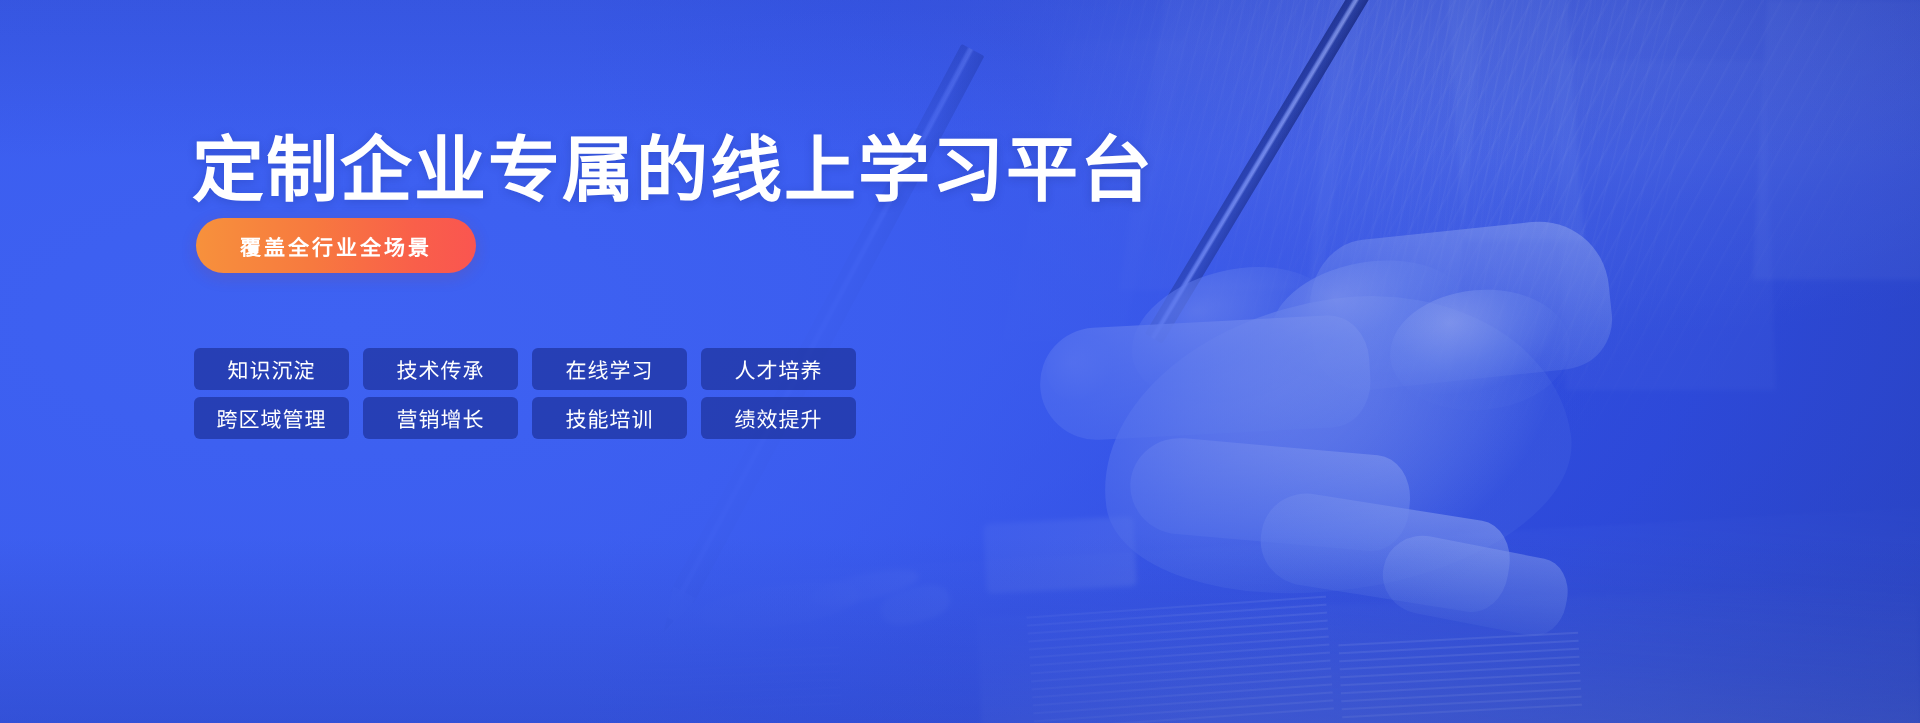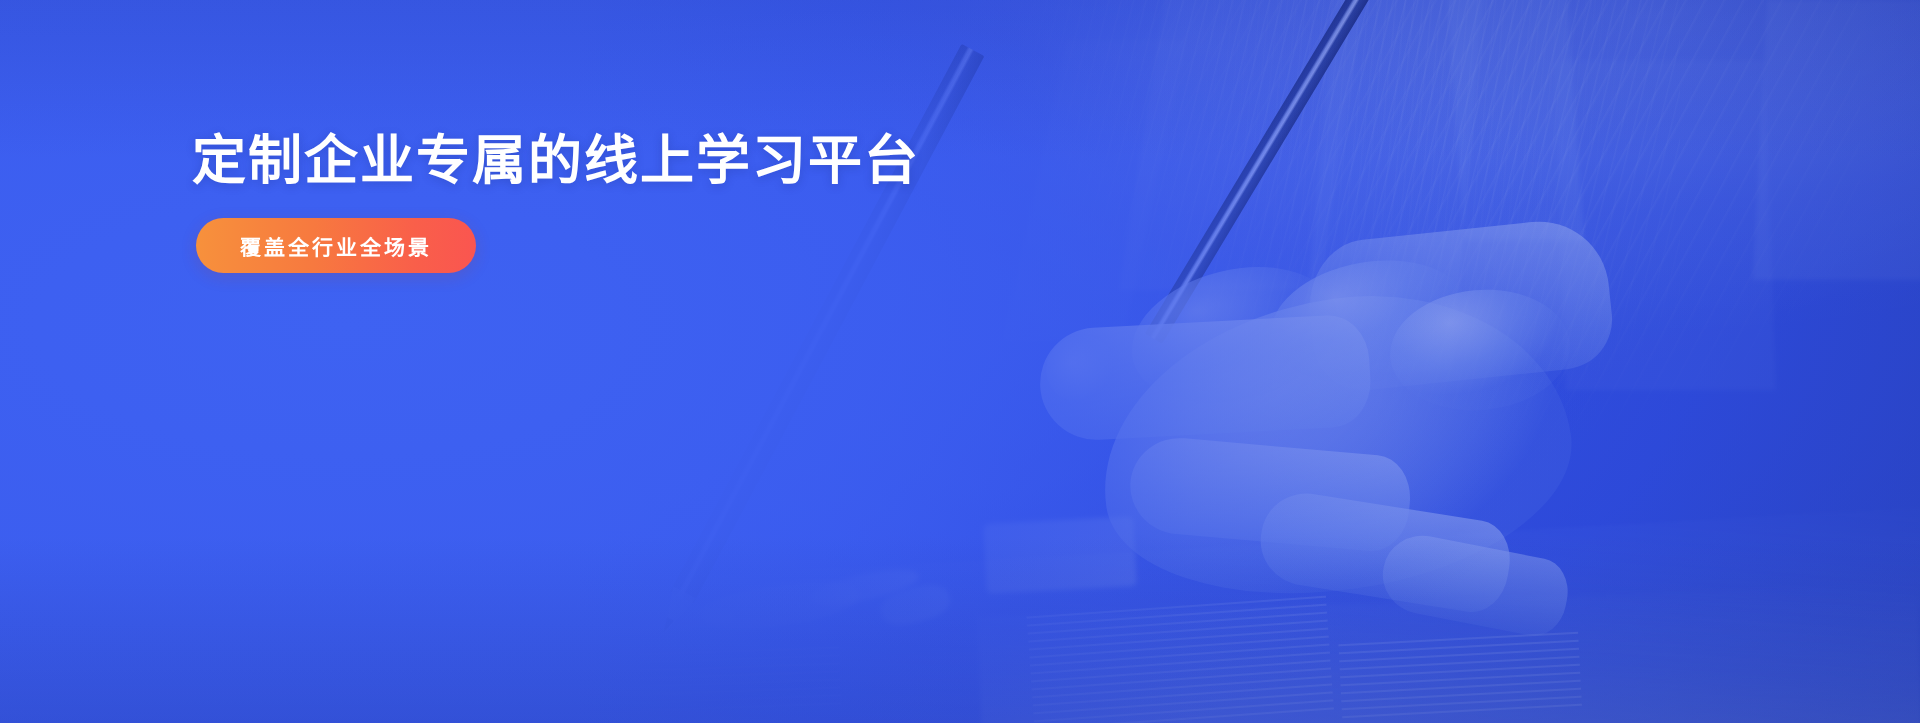--- a/index.html
+++ b/index.html
@@ -293,21 +293,21 @@
     width: 900px;
     height: 100%;
   }
 
   .headline {
     position: absolute;
     top: 130px;
     left: 0;
     margin: 0;
     color: #ffffff;
-    font-size: 54px;
+    font-size: 72px;
     line-height: 1.12;
     font-weight: 700;
     letter-spacing: 2px;
     white-space: nowrap;
     text-shadow: 0 2px 10px rgba(18,32,110,0.22);
   }
 
   .badge {
     position: absolute;
     top: 218px;
@@ -410,15 +410,25 @@
   <div class="bg-layer bg-tint"></div>
   <div class="bg-layer bg-tint2"></div>
   <div class="bg-layer bg-vignette"></div>
 
   <div class="content">
 
     <h1 class="headline">定制企业专属的线上学习平台</h1>
 
     <div class="badge">覆盖全行业全场景</div>
 
+    <div class="tags">
+      <div class="tag">知识沉淀</div>
+      <div class="tag">技术传承</div>
+      <div class="tag">在线学习</div>
+      <div class="tag">人才培养</div>
+      <div class="tag">跨区域管理</div>
+      <div class="tag">营销增长</div>
+      <div class="tag">技能培训</div>
+      <div class="tag">绩效提升</div>
+    </div>
 
   </div>
 </div>
 
 </body></html>

